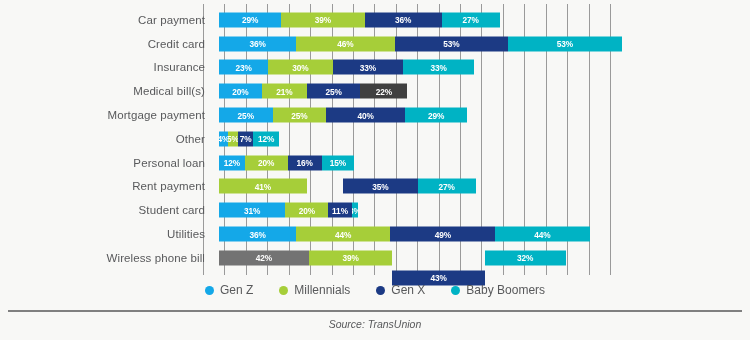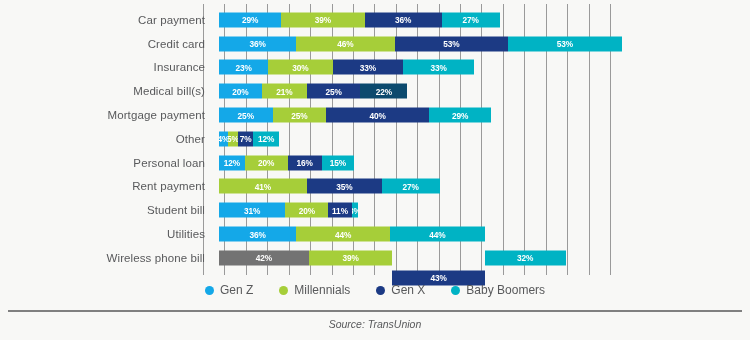--- a/index.html
+++ b/index.html
@@ -171,29 +171,29 @@
             <div class="seg" title="Gen X: 33%" style="width: 70.6895px; background: rgb(28, 58, 132);">33%</div>
             <div class="seg" title="Baby Boomers: 33%" style="width: 70.6895px; background: rgb(0, 179, 196);">33%</div>
           </div>
         </div>
         <div class="row">
           <div class="cat-label">Medical bill(s)</div>
           <div class="bar-wrap">
             <div class="seg" title="Gen Z: 20%" style="width: 42.8421px; background: rgb(20, 168, 232);">20%</div>
             <div class="seg" title="Millennials: 21%" style="width: 44.9842px; background: rgb(166, 206, 57);">21%</div>
             <div class="seg" title="Gen X: 25%" style="width: 53.5526px; background: rgb(28, 58, 132);">25%</div>
-            <div class="seg" title="Baby Boomers: 22%" style="width: 47.1263px; background: #0c4a6e;">22%</div>
+            <div class="seg" title="Baby Boomers: 22%" style="width: 47.1263px; background: #404040;">22%</div>
           </div>
         </div>
         <div class="row">
           <div class="cat-label">Mortgage payment</div>
           <div class="bar-wrap">
             <div class="seg" title="Gen Z: 25%" style="width: 53.5526px; background: rgb(20, 168, 232);">25%</div>
             <div class="seg" title="Millennials: 25%" style="width: 53.5526px; background: rgb(166, 206, 57);">25%</div>
-            <div class="seg" title="Gen X: 40%" style="width: 103px; background: rgb(28, 58, 132);">40%</div>
+            <div class="seg" title="Gen X: 40%" style="width: 79px; background: rgb(28, 58, 132);">40%</div>
             <div class="seg" title="Baby Boomers: 29%" style="width: 62.1211px; background: rgb(0, 179, 196);">29%</div>
           </div>
         </div>
         <div class="row">
           <div class="cat-label">Other</div>
           <div class="bar-wrap">
             <div class="seg" title="Gen Z: 4%" style="width: 8.56842px; background: rgb(20, 168, 232);">4%</div>
             <div class="seg" title="Millennials: 5%" style="width: 10.7105px; background: rgb(166, 206, 57);">5%</div>
             <div class="seg" title="Gen X: 7%" style="width: 14.9947px; background: rgb(28, 58, 132);">7%</div>
             <div class="seg" title="Baby Boomers: 12%" style="width: 25.7053px; background: rgb(0, 179, 196);">12%</div>
@@ -205,38 +205,39 @@
             <div class="seg" title="Gen Z: 12%" style="width: 25.7053px; background: rgb(20, 168, 232);">12%</div>
             <div class="seg" title="Millennials: 20%" style="width: 42.8421px; background: rgb(166, 206, 57);">20%</div>
             <div class="seg" title="Gen X: 16%" style="width: 34.2737px; background: rgb(28, 58, 132);">16%</div>
             <div class="seg" title="Baby Boomers: 15%" style="width: 32.1316px; background: rgb(0, 179, 196);">15%</div>
           </div>
         </div>
         <div class="row">
           <div class="cat-label">Rent payment</div>
           <div class="bar-wrap">
             <div class="seg" title="Millennials: 41%" style="width: 87.8263px; background: rgb(166, 206, 57);">41%</div>
-            <div class="seg" title="Gen X: 35%" style="width: 74.9737px; background: rgb(28, 58, 132);">35%</div>
+            <div class="seg" title="Gen X: 35%" style="width: 74.9737px; background: rgb(28, 58, 132); margin-left: 36px;">35%</div>
             <div class="seg" title="Baby Boomers: 27%" style="width: 57.8368px; background: rgb(0, 179, 196);">27%</div>
           </div>
         </div>
         <div class="row">
-          <div class="cat-label">Student bill</div>
+          <div class="cat-label">Student card</div>
           <div class="bar-wrap">
             <div class="seg" title="Gen Z: 31%" style="width: 66.4053px; background: rgb(20, 168, 232);">31%</div>
             <div class="seg" title="Millennials: 20%" style="width: 42.8421px; background: rgb(166, 206, 57);">20%</div>
             <div class="seg" title="Gen X: 11%" style="width: 23.5632px; background: rgb(28, 58, 132);">11%</div>
             <div class="seg" title="Baby Boomers: 3%" style="width: 6.42632px; background: rgb(0, 179, 196);">3%</div>
           </div>
         </div>
         <div class="row">
           <div class="cat-label">Utilities</div>
           <div class="bar-wrap">
             <div class="seg" title="Gen Z: 36%" style="width: 77.1158px; background: rgb(20, 168, 232);">36%</div>
             <div class="seg" title="Millennials: 44%" style="width: 94.2526px; background: rgb(166, 206, 57);">44%</div>
+            <div class="seg" title="Gen X: 49%" style="width: 104.963px; background: rgb(28, 58, 132);">49%</div>
             <div class="seg" title="Baby Boomers: 44%" style="width: 94.2526px; background: rgb(0, 179, 196);">44%</div>
           </div>
         </div>
         <div class="row">
           <div class="cat-label">Wireless phone bill</div>
           <div class="bar-wrap">
             <div class="seg" title="Gen Z: 42%" style="width: 89.9684px; background: #737373;">42%</div>
             <div class="seg" title="Millennials: 39%" style="width: 83.5421px; background: rgb(166, 206, 57);">39%</div>
             <div class="seg" title="Gen X: 43%" style="width: 92.1105px; background: rgb(28, 58, 132); margin-top: 20px;">43%</div>
             <div class="seg" title="Baby Boomers: 32%" style="width: 81px; background: rgb(0, 179, 196);">32%</div>

